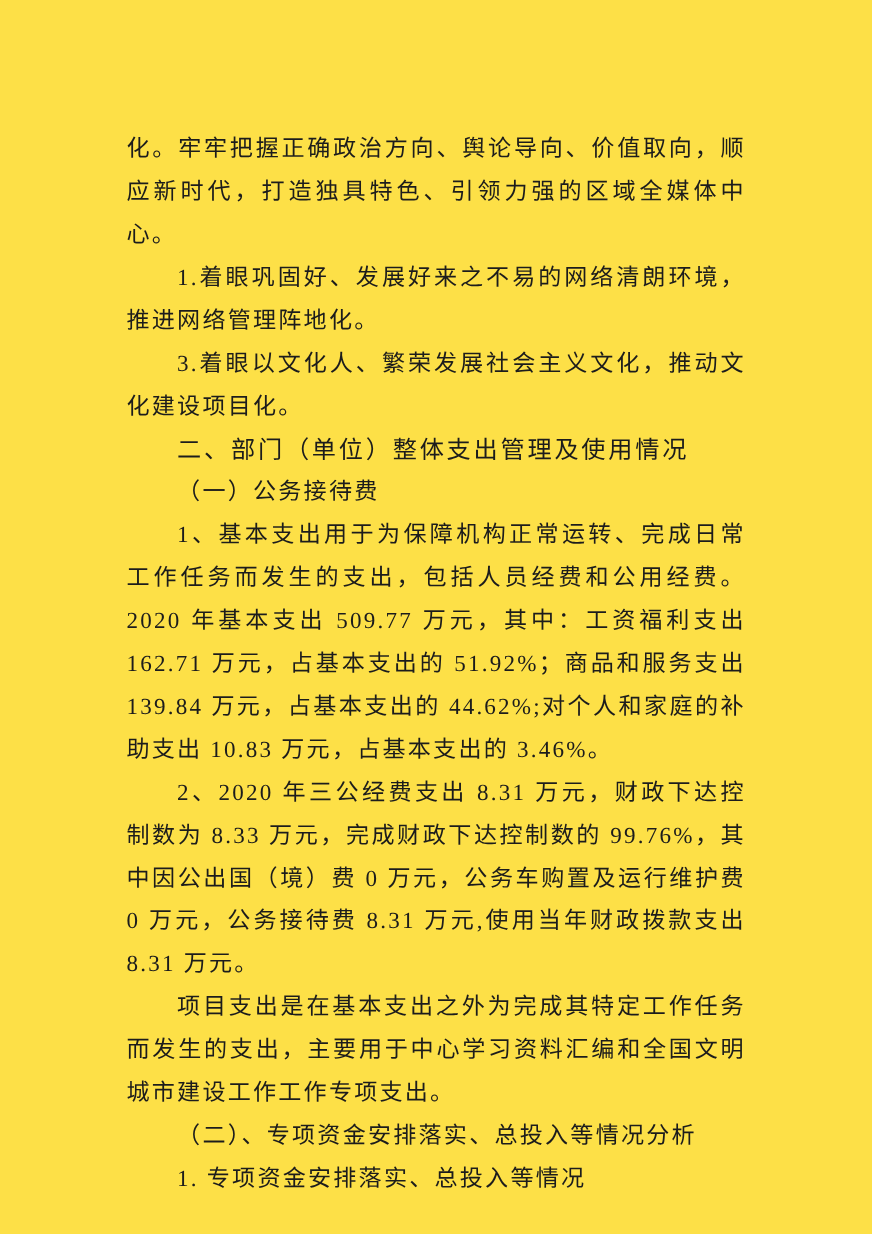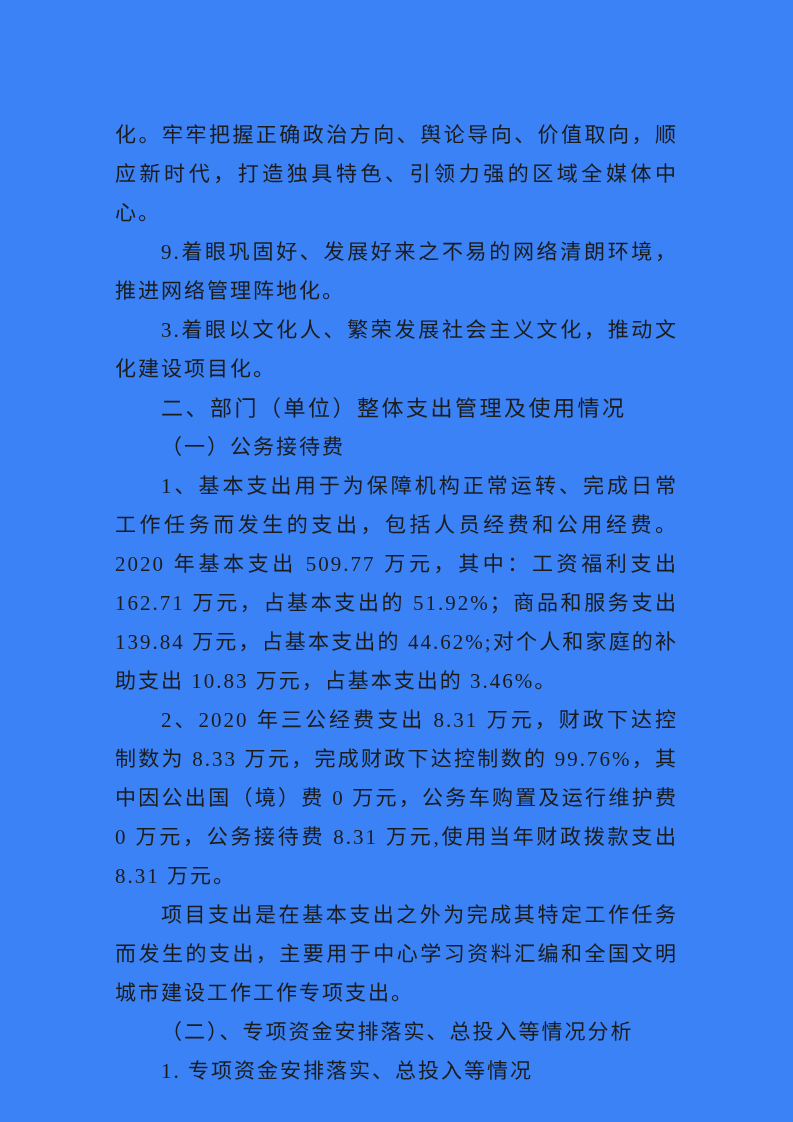--- a/index.html
+++ b/index.html
@@ -4,21 +4,21 @@
 <style>
   html, body {
     margin: 0;
     padding: 0;
     background: #ffffff;
   }
   .page {
     position: relative;
     width: 793px;
     height: 1122px;
-    background: #3b82f6;
+    background: #fde047;
     overflow: hidden;
   }
   .content {
     position: absolute;
     left: 115px;
     top: 116px;
     width: 563px;
     color: #1c1c1c;
     font-family: "Liberation Serif", "DejaVu Serif", serif;
     font-size: 21px;
@@ -41,21 +41,21 @@
     font-size: 22px;
     letter-spacing: 2.5px;
   }
 </style>
 </head>
 <body>
 
 <div class="page">
   <div class="content">
     <p class="no-indent">化。牢牢把握正确政治方向、舆论导向、价值取向，顺应新时代，打造独具特色、引领力强的区域全媒体中心。</p>
-    <p>9.着眼巩固好、发展好来之不易的网络清朗环境，推进网络管理阵地化。</p>
+    <p>1.着眼巩固好、发展好来之不易的网络清朗环境，推进网络管理阵地化。</p>
     <p>3.着眼以文化人、繁荣发展社会主义文化，推动文化建设项目化。</p>
     <p class="heading">二、部门（单位）整体支出管理及使用情况</p>
     <p>（一）公务接待费</p>
     <p>1、基本支出用于为保障机构正常运转、完成日常工作任务而发生的支出，包括人员经费和公用经费。2020 年基本支出 509.77 万元，其中：工资福利支出 162.71 万元，占基本支出的 51.92%；商品和服务支出 139.84 万元，占基本支出的 44.62%;对个人和家庭的补助支出 10.83 万元，占基本支出的 3.46%。</p>
     <p>2、2020 年三公经费支出 8.31 万元，财政下达控制数为 8.33 万元，完成财政下达控制数的 99.76%，其中因公出国（境）费 0 万元，公务车购置及运行维护费 0 万元，公务接待费 8.31 万元,使用当年财政拨款支出 8.31 万元。</p>
     <p>项目支出是在基本支出之外为完成其特定工作任务而发生的支出，主要用于中心学习资料汇编和全国文明城市建设工作工作专项支出。</p>
     <p>（二）、专项资金安排落实、总投入等情况分析</p>
     <p>1. 专项资金安排落实、总投入等情况</p>
   </div>
 </div>

